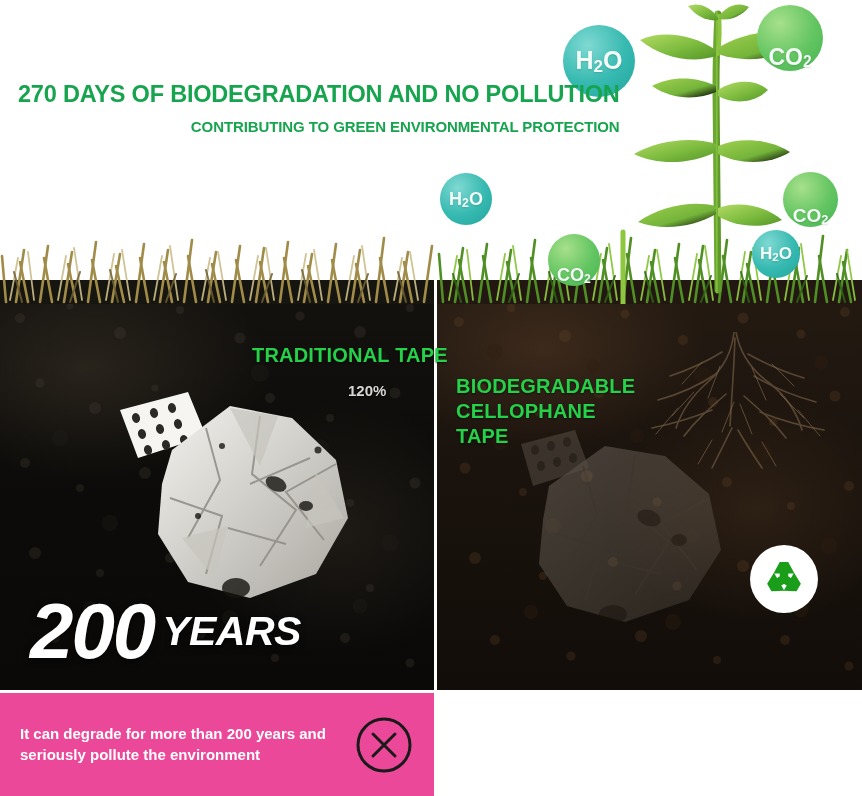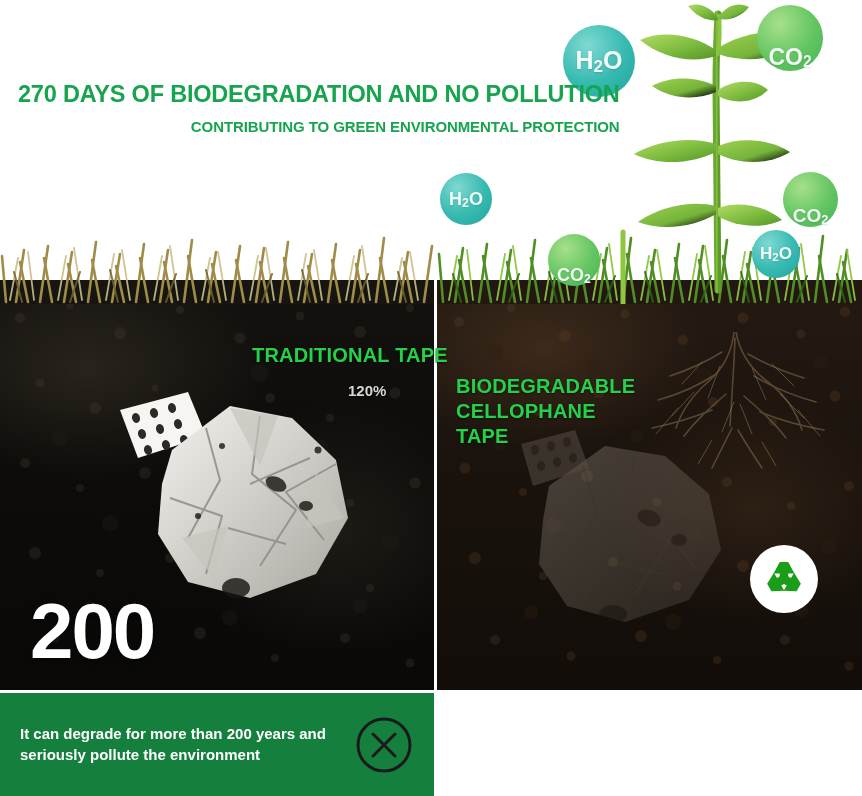--- a/index.html
+++ b/index.html
@@ -90,38 +90,38 @@
   }
   #label-traditional { left: 252px; top: 343px; }
   #label-biodegradable { left: 456px; top: 343px; width: 150px; margin-top: 31px; }
   #label-percent {
     position: absolute; z-index: 25; left: 348px; top: 382px;
     color: #d6d6d6; font-size: 15px; font-weight: bold;
     text-shadow: 0 1px 2px rgba(0,0,0,.6);
   }
 
   
-  .bignum { position: absolute; z-index: 26; display: flex; align-items: center; }
+  .bignum { position: absolute; z-index: 26; display: flex; align-items: center; font-style: italic; }
   .bignum .num { font-size: 78px; font-weight: bold; line-height: .9; letter-spacing: -2px; }
   .bignum .unit { font-size: 41px; font-weight: bold; letter-spacing: -0.5px; margin-left: 8px; }
   #bignum-left  { left: 30px;  top: 596px; color: #ffffff; text-shadow: 0 2px 6px rgba(0,0,0,.6); }
   #bignum-right { left: 572px; top: 596px; color: #3ee01f; text-shadow: 0 2px 6px rgba(0,0,0,.55); }
 
   
   .recycle { position: absolute; z-index: 26; left: 748px; top: 543px; width: 72px; height: 72px; }
   .recycle svg { display: block; width: 100%; height: 100%; }
 
   
   .captions { position: absolute; left: 0; top: 690px; width: 862px; height: 106px; z-index: 35; }
   .cap {
     position: absolute; top: 0; height: 106px;
     display: flex; align-items: center; gap: 14px; padding: 0 20px;
     border-top: 3px solid #ffffff;
   }
-  .cap-left  { left: 0;   width: 434px; background: #15803d; justify-content: flex-end; }
+  .cap-left  { left: 0;   width: 434px; background: #ec4899; justify-content: flex-end; }
   .cap-right { left: 437px; width: 425px; background: #19a312; }
   .cap-text { color: #ffffff; font-size: 15px; font-weight: bold; line-height: 1.35; }
   .cap-icon { flex: 0 0 auto; width: 60px; height: 60px; }
   .cap-icon svg { display: block; width: 100%; height: 100%; }
   .cap-left-spacer { position: absolute; left: 434px; top: 0; width: 3px; height: 106px; background:#fff; }
 </style>
 </head>
 <body>
 
 <div class="poster">
@@ -585,20 +585,21 @@
 
     <div class="divider"></div>
   </div>
 
   <div class="soil-label" id="label-traditional">TRADITIONAL TAPE</div>
   <div class="soil-label" id="label-biodegradable">BIODEGRADABLE CELLOPHANE TAPE</div>
   <div id="label-percent">120%</div>
 
   <div class="bignum" id="bignum-left">
     <span class="num">200</span>
+    <span class="unit">YEARS</span>
   </div>
 
   <div class="recycle">
     <svg viewBox="0 0 72 72" xmlns="http://www.w3.org/2000/svg">
       <circle cx="36" cy="36" r="34" fill="#ffffff"></circle>
       <g fill="#1a9e1a">
         <g transform="translate(36,36)">
           <g>
             <path d="M-4.5,-20 L4.5,-20 L11,-8 L4.5,-8 L4.5,0 L-4.5,0 L-4.5,-8 L-11,-8 Z" transform="translate(0,2) scale(0.95)"></path>
           </g>

